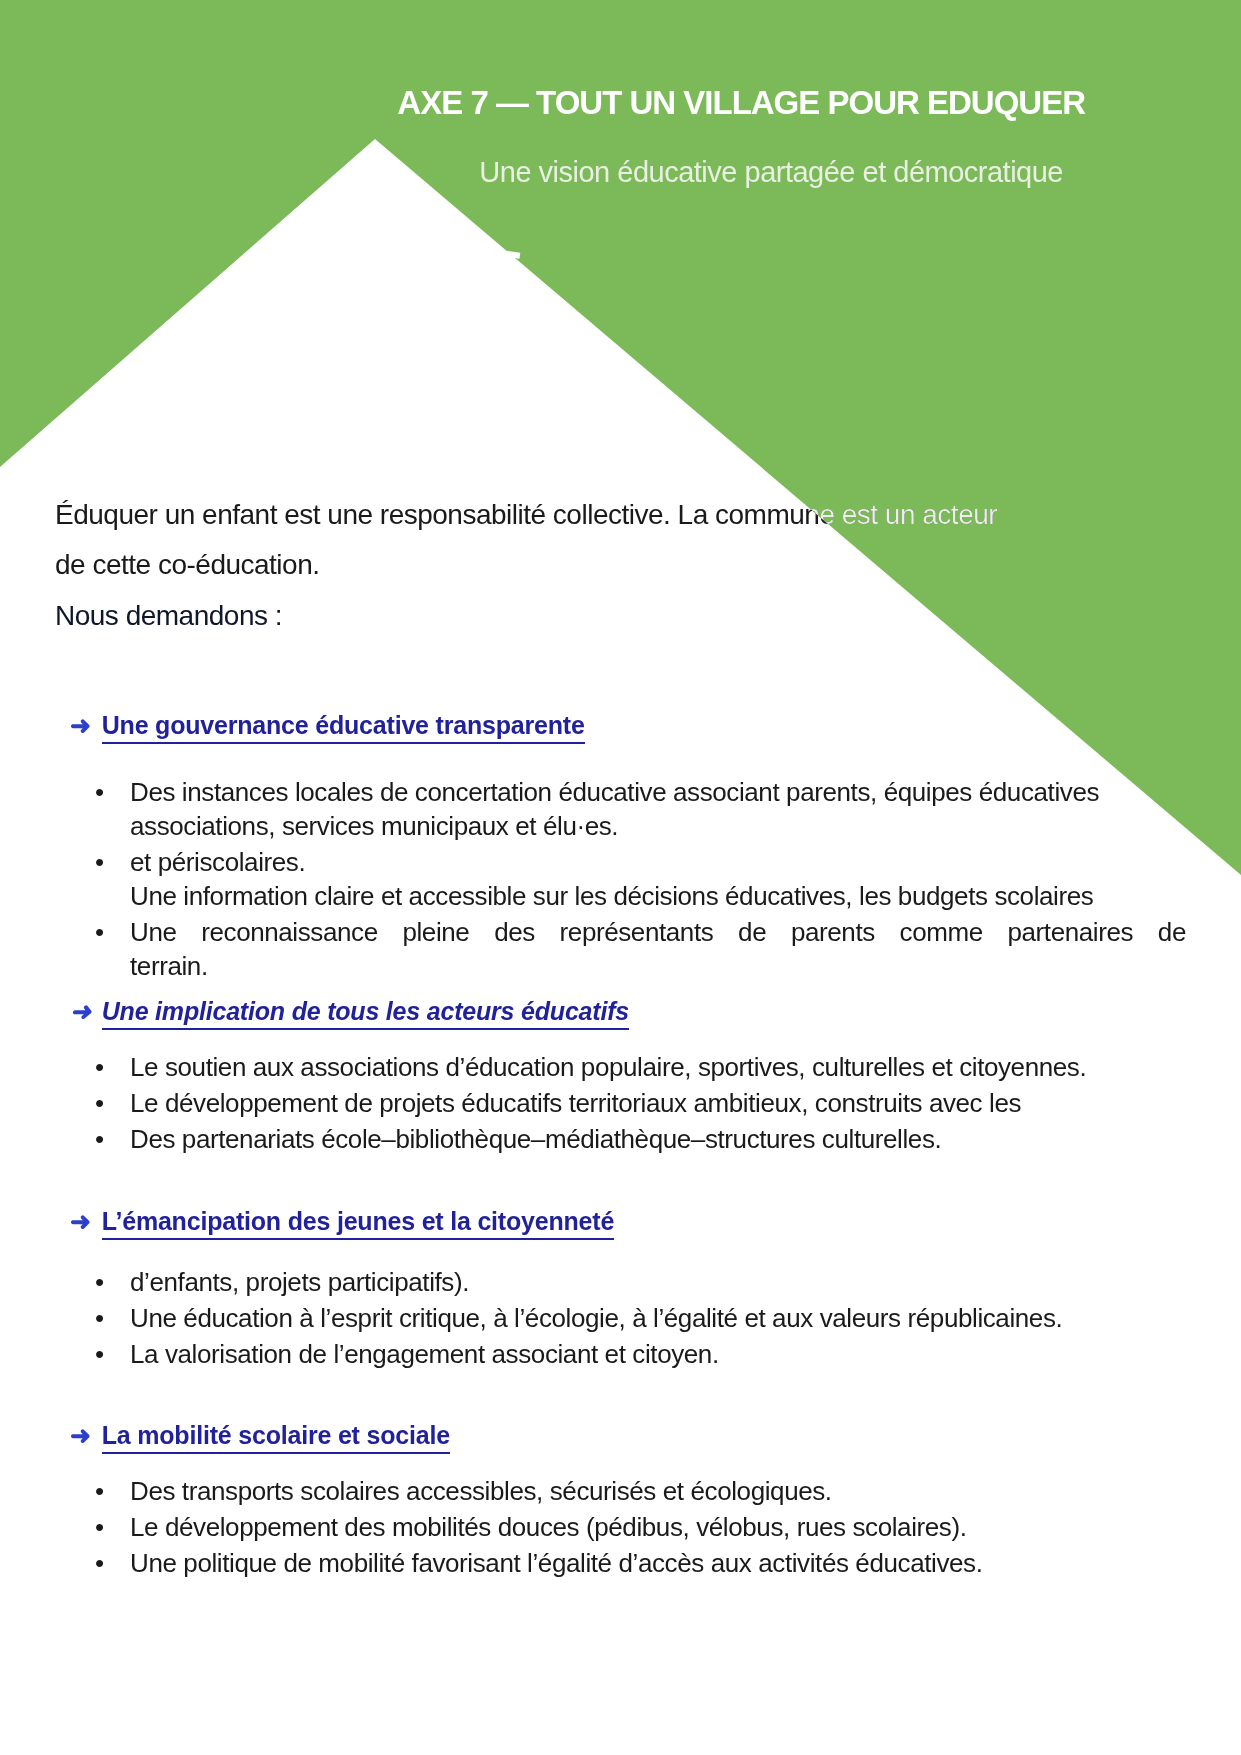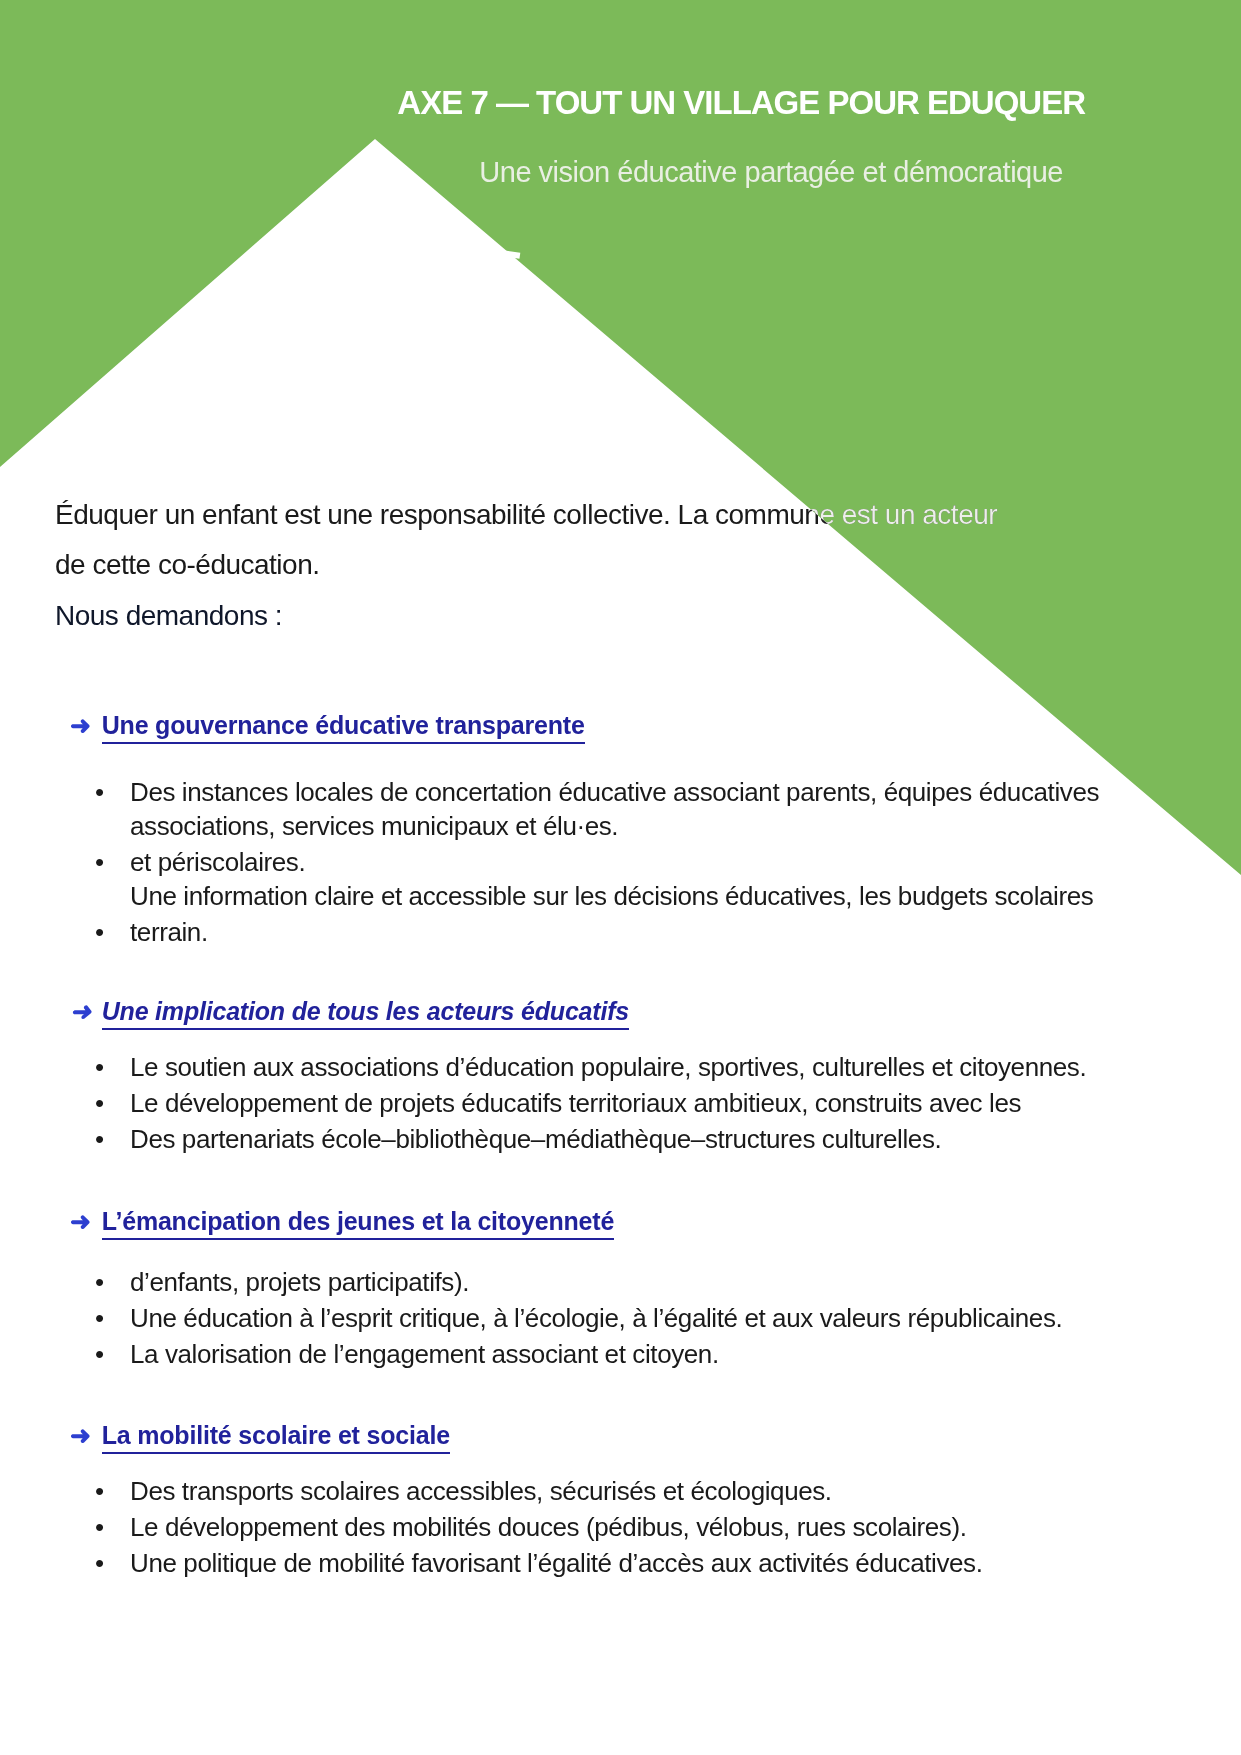--- a/index.html
+++ b/index.html
@@ -98,20 +98,21 @@
       <div class="b-line">Des instances locales de concertation éducative associant parents, équipes éducatives</div>
       <div class="b-line">associations, services municipaux et élu·es.</div>
     </div>
     <div class="bullet-item">
       <span class="dot">•</span>
       <div class="b-line">et périscolaires.</div>
       <div class="b-line">Une information claire et accessible sur les décisions éducatives, les budgets scolaires</div>
     </div>
     <div class="bullet-item">
       <span class="dot">•</span>
+      <div class="b-line stretch">Une reconnaissance pleine des représentants de parents comme partenaires de</div>
       <div class="b-line">terrain.</div>
     </div>
   </div>
 
   <div class="section-heading hpos-2">
     <span class="arrow">➜</span><span class="h-text">Une implication de tous les acteurs éducatifs</span>
   </div>
   <div class="bullet-list lpos-2">
     <div class="bullet-item">
       <span class="dot">•</span>

